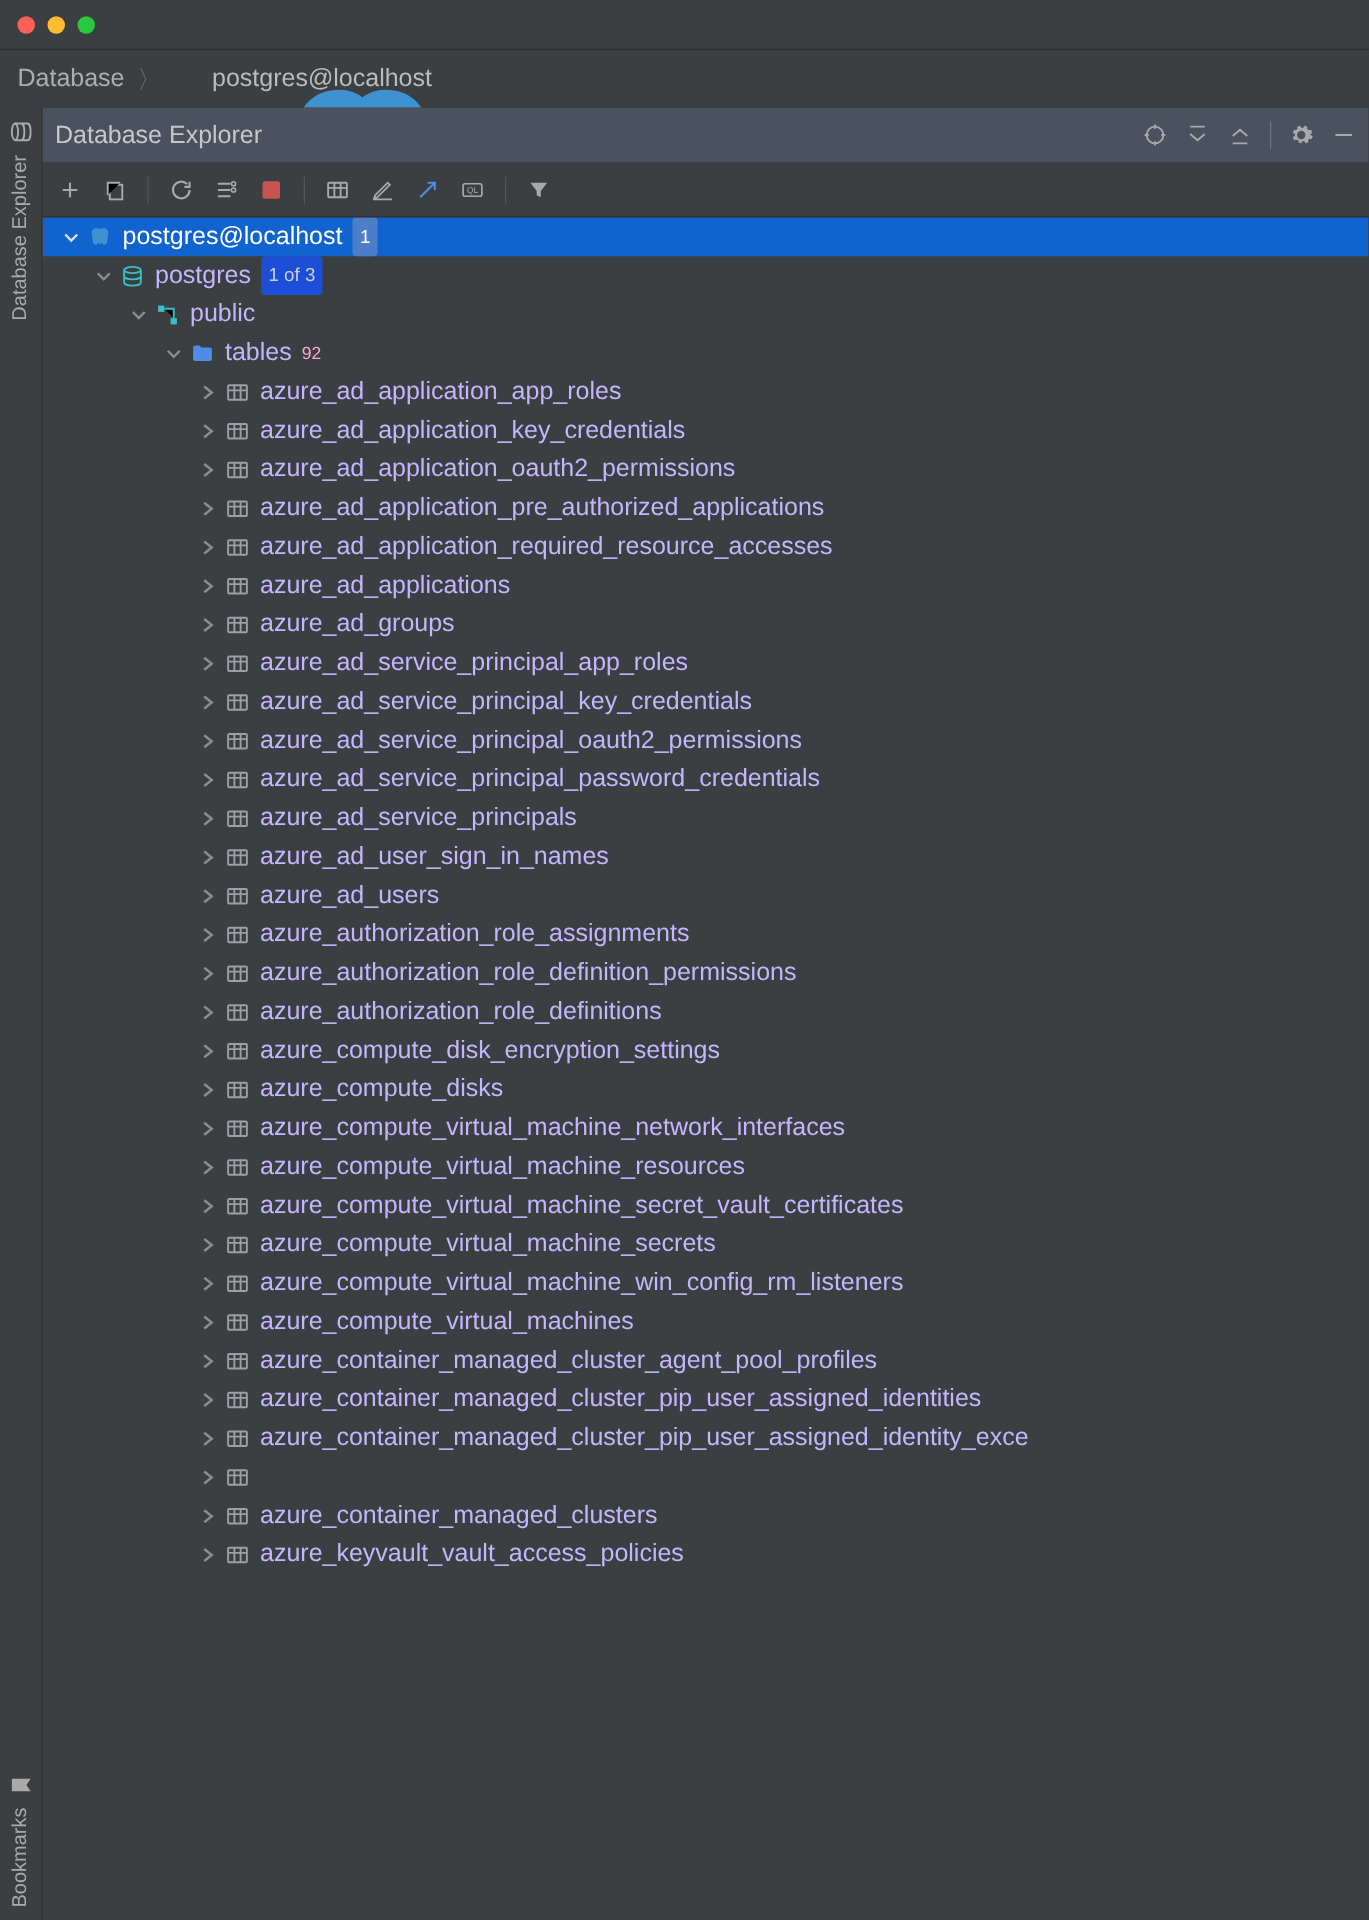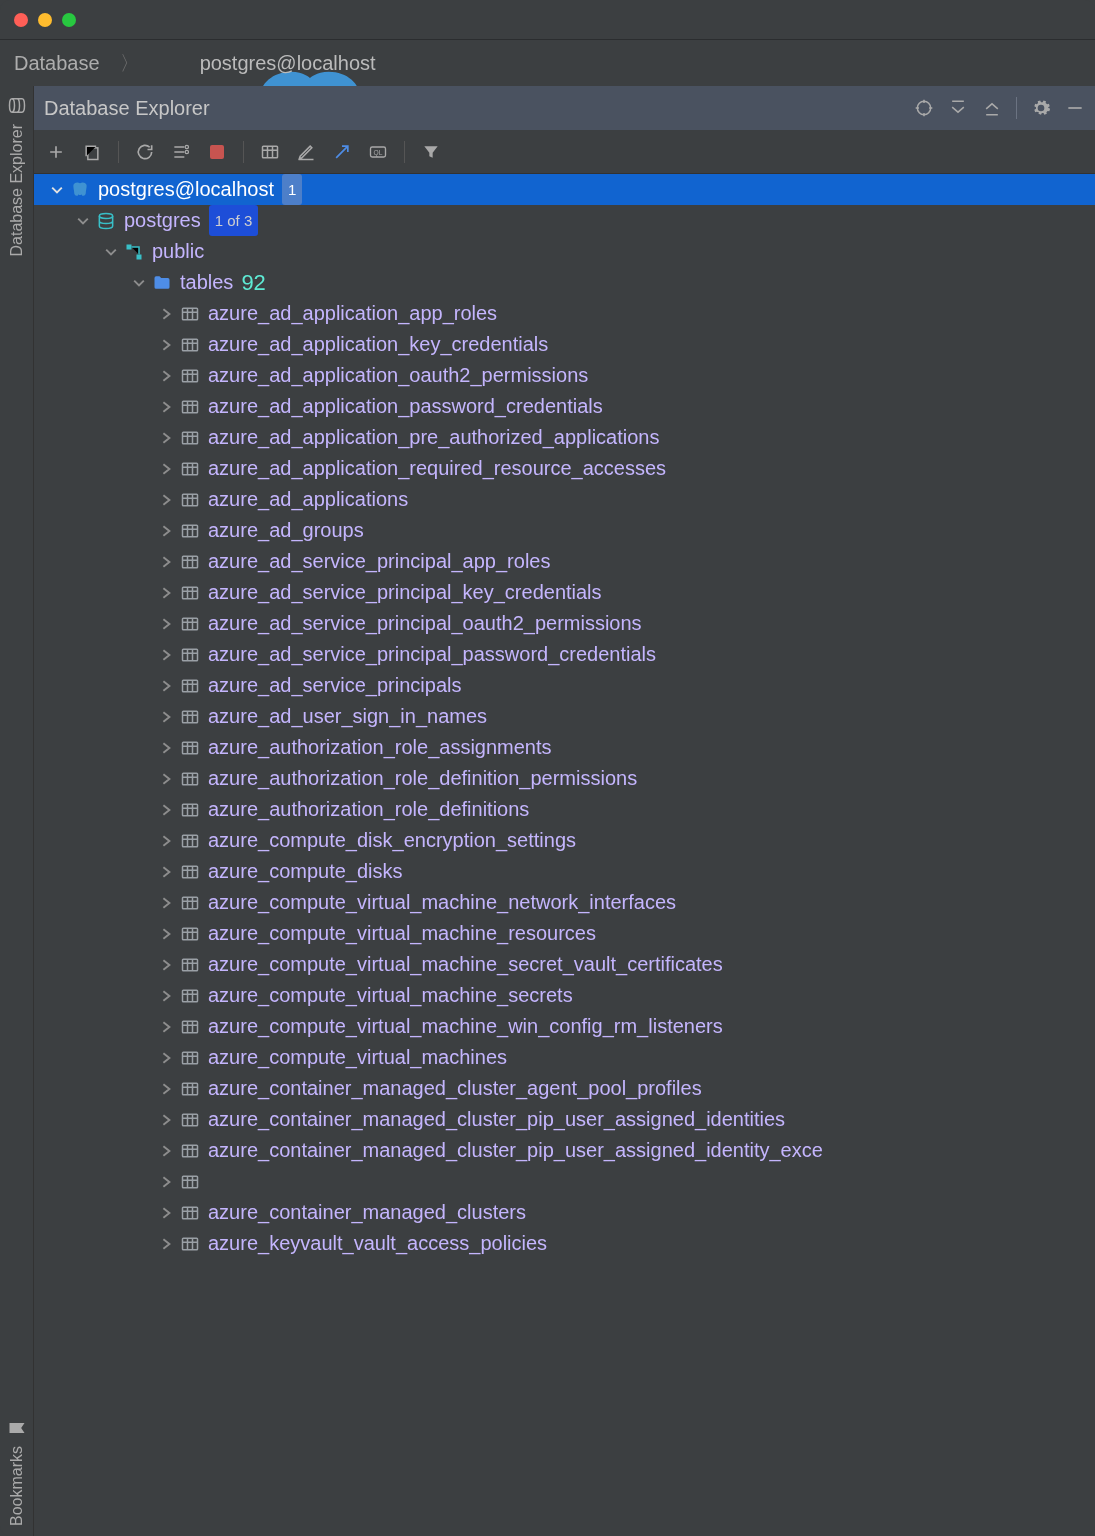--- a/index.html
+++ b/index.html
@@ -4,21 +4,21 @@
 <style>
   * { margin:0; padding:0; box-sizing:border-box; font-family:-apple-system,"Segoe UI",Arial,sans-serif; }
   body { background:#3c3f41; color:#bbb; width:1095px; height:1536px; overflow:hidden; border-radius:10px; }
 
   .titlebar { height:40px; background:#3c3f41; display:flex; align-items:center; padding-left:14px; gap:10px; border-bottom:1px solid #2b2d2f; }
   .traffic { width:14px; height:14px; border-radius:50%; }
   .tr-red { background:#ff5f57; }
   .tr-yellow { background:#febc2e; }
   .tr-green { background:#28c840; }
 
-  .breadcrumb { height:46px; background:#3c3f41; display:flex; align-items:center; padding:0 14px; font-size:20px; color:#adadad; gap:20px; }
+  .breadcrumb { height:46px; background:#3c3f41; display:flex; align-items:center; padding:0 14px; font-size:20px; color:#adadad; gap:10px; }
   .bc-sep { color:#6e6e6e; }
   .bc-link { color:#adadad; }
   .bc-pg { color:#bbb; }
   .elephant { width:20px; height:20px; display:inline-block; }
 
   .content { display:flex; height:calc(100% - 86px); }
 
   .gutter { width:34px; background:#3c3f41; border-right:1px solid #323232; display:flex; flex-direction:column; justify-content:space-between; align-items:center; padding:10px 0; }
   .gutter-label { writing-mode:vertical-rl; transform:rotate(180deg); font-size:16px; color:#aaa; display:flex; align-items:center; gap:8px; }
 
@@ -39,21 +39,21 @@
   .row { display:flex; align-items:center; height:31px; white-space:nowrap; cursor:default; }
   .row.selected { background:#1164d0; color:#fff; }
   .chev { width:18px; height:18px; display:flex; align-items:center; justify-content:center; color:#8d8d8d; cursor:pointer; margin-right:4px; }
   .chev svg { width:12px; height:12px; }
   .row.selected .chev { color:#e0e0e0; }
   .node-icon { width:20px; height:20px; display:flex; align-items:center; justify-content:center; margin-right:8px; }
   .node-label { color:#c4b5fd; }
   .row.selected .node-label { color:#fff; font-weight:500; }
   .badge { background:#5c5f61; color:#cfcfcf; border-radius:3px; padding:0 6px; font-size:15px; margin-left:8px; }
   .row.selected .badge { background:#4d7fc9; color:#fff; }
-  .count { color:#5eead4; margin-left:8px; font-size:22px; }
+  .count { color:#f9a8d4; margin-left:8px; font-size:14px; }
 
   .ind-0 { padding-left:14px; }
   .ind-1 { padding-left:40px; }
   .ind-2 { padding-left:68px; }
   .ind-3 { padding-left:96px; }
   .ind-4 { padding-left:124px; }
 
   .table-icon { color:#9aa0a6; }
   .folder-icon { color:#4e8de6; }
   .db-icon { color:#39bfc7; }
@@ -359,33 +359,20 @@
     <span class="chev">
             <svg>
               <use href="#chev-right"></use>
             </svg>
           </span>
     <span class="node-icon table-icon">
             <svg viewBox="0 0 24 24">
               <use href="#table"></use>
             </svg>
           </span>
-    <span class="node-label">azure_ad_application_password_credentials</span>
-  </div>
-        <div class="row ind-4">
-    <span class="chev">
-            <svg>
-              <use href="#chev-right"></use>
-            </svg>
-          </span>
-    <span class="node-icon table-icon">
-            <svg viewBox="0 0 24 24">
-              <use href="#table"></use>
-            </svg>
-          </span>
     <span class="node-label">azure_ad_application_pre_authorized_applications</span>
   </div>
         <div class="row ind-4">
     <span class="chev">
             <svg>
               <use href="#chev-right"></use>
             </svg>
           </span>
     <span class="node-icon table-icon">
             <svg viewBox="0 0 24 24">
@@ -502,20 +489,33 @@
     <span class="chev">
             <svg>
               <use href="#chev-right"></use>
             </svg>
           </span>
     <span class="node-icon table-icon">
             <svg viewBox="0 0 24 24">
               <use href="#table"></use>
             </svg>
           </span>
+    <span class="node-label">azure_ad_users</span>
+  </div>
+        <div class="row ind-4">
+    <span class="chev">
+            <svg>
+              <use href="#chev-right"></use>
+            </svg>
+          </span>
+    <span class="node-icon table-icon">
+            <svg viewBox="0 0 24 24">
+              <use href="#table"></use>
+            </svg>
+          </span>
     <span class="node-label">azure_authorization_role_assignments</span>
   </div>
         <div class="row ind-4">
     <span class="chev">
             <svg>
               <use href="#chev-right"></use>
             </svg>
           </span>
     <span class="node-icon table-icon">
             <svg viewBox="0 0 24 24">

